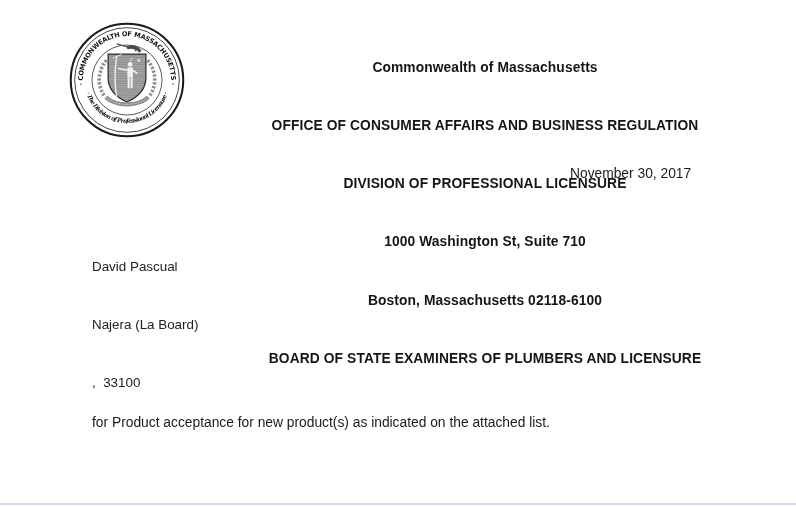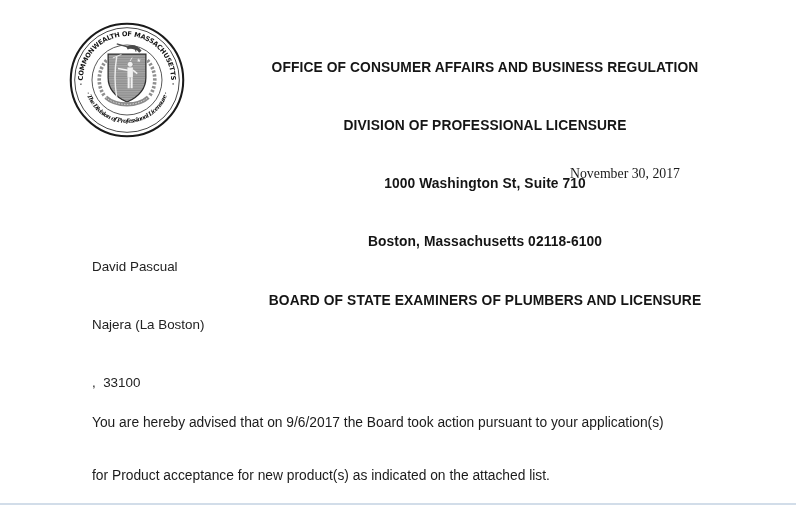--- a/index.html
+++ b/index.html
@@ -27,21 +27,20 @@
     color:#151515;
     letter-spacing:0.1px;
     white-space:pre;
   }
 
   .letter-date {
     position:absolute; left:570px; top:166px;
     font-size:13.8px;
     color:#1b1b1b;
     white-space:pre;
-    font-family:Liberation Serif, serif;
   }
 
   .recipient {
     position:absolute; left:92px; top:219px;
     font-size:13.4px;
     line-height:19.2px;
     color:#222;
     white-space:pre;
   }
 
@@ -110,38 +109,38 @@
 
     <g>
       <path d="M 49,50 C 38,62 36,82 47,96" fill="none" stroke="#8f8f8f" stroke-width="4.6" stroke-dasharray="3 2"></path>
       <path d="M 101,50 C 112,62 114,82 103,96" fill="none" stroke="#8f8f8f" stroke-width="4.6" stroke-dasharray="3 2"></path>
       <path d="M 48,97 C 61,109 89,109 102,97" fill="none" stroke="#8a8a8a" stroke-width="5.2"></path>
       <path d="M 48,97 C 61,109 89,109 102,97" fill="none" stroke="#e9e9e9" stroke-width="1" stroke-dasharray="2 1.6"></path>
     </g>
   </svg>
 
   <div class="letterhead">
+    <div>Commonwealth of Massachusetts</div>
     <div>OFFICE OF CONSUMER AFFAIRS AND BUSINESS REGULATION</div>
     <div>DIVISION OF PROFESSIONAL LICENSURE</div>
     <div>1000 Washington St, Suite 710</div>
     <div>Boston, Massachusetts 02118-6100</div>
     <div>BOARD OF STATE EXAMINERS OF PLUMBERS AND LICENSURE</div>
   </div>
 
   <div class="letter-date">November 30, 2017</div>
 
   <div class="recipient">
     <div>David Pascual</div>
-    <div>Najera (La Boston)</div>
+    <div>Najera (La Board)</div>
     <div>,  33100</div>
   </div>
 
   <div class="letter-body">
     <div>
-      <div>You are hereby advised that on 9/6/2017 the Board took action pursuant to your application(s)</div>
       <div>for Product acceptance for new product(s) as indicated on the attached list.</div>
     </div>
     
     
   </div>
 
   <div class="footer-line" style="background: rgb(210, 221, 233);"></div>
 </div>
 
 </body></html>

